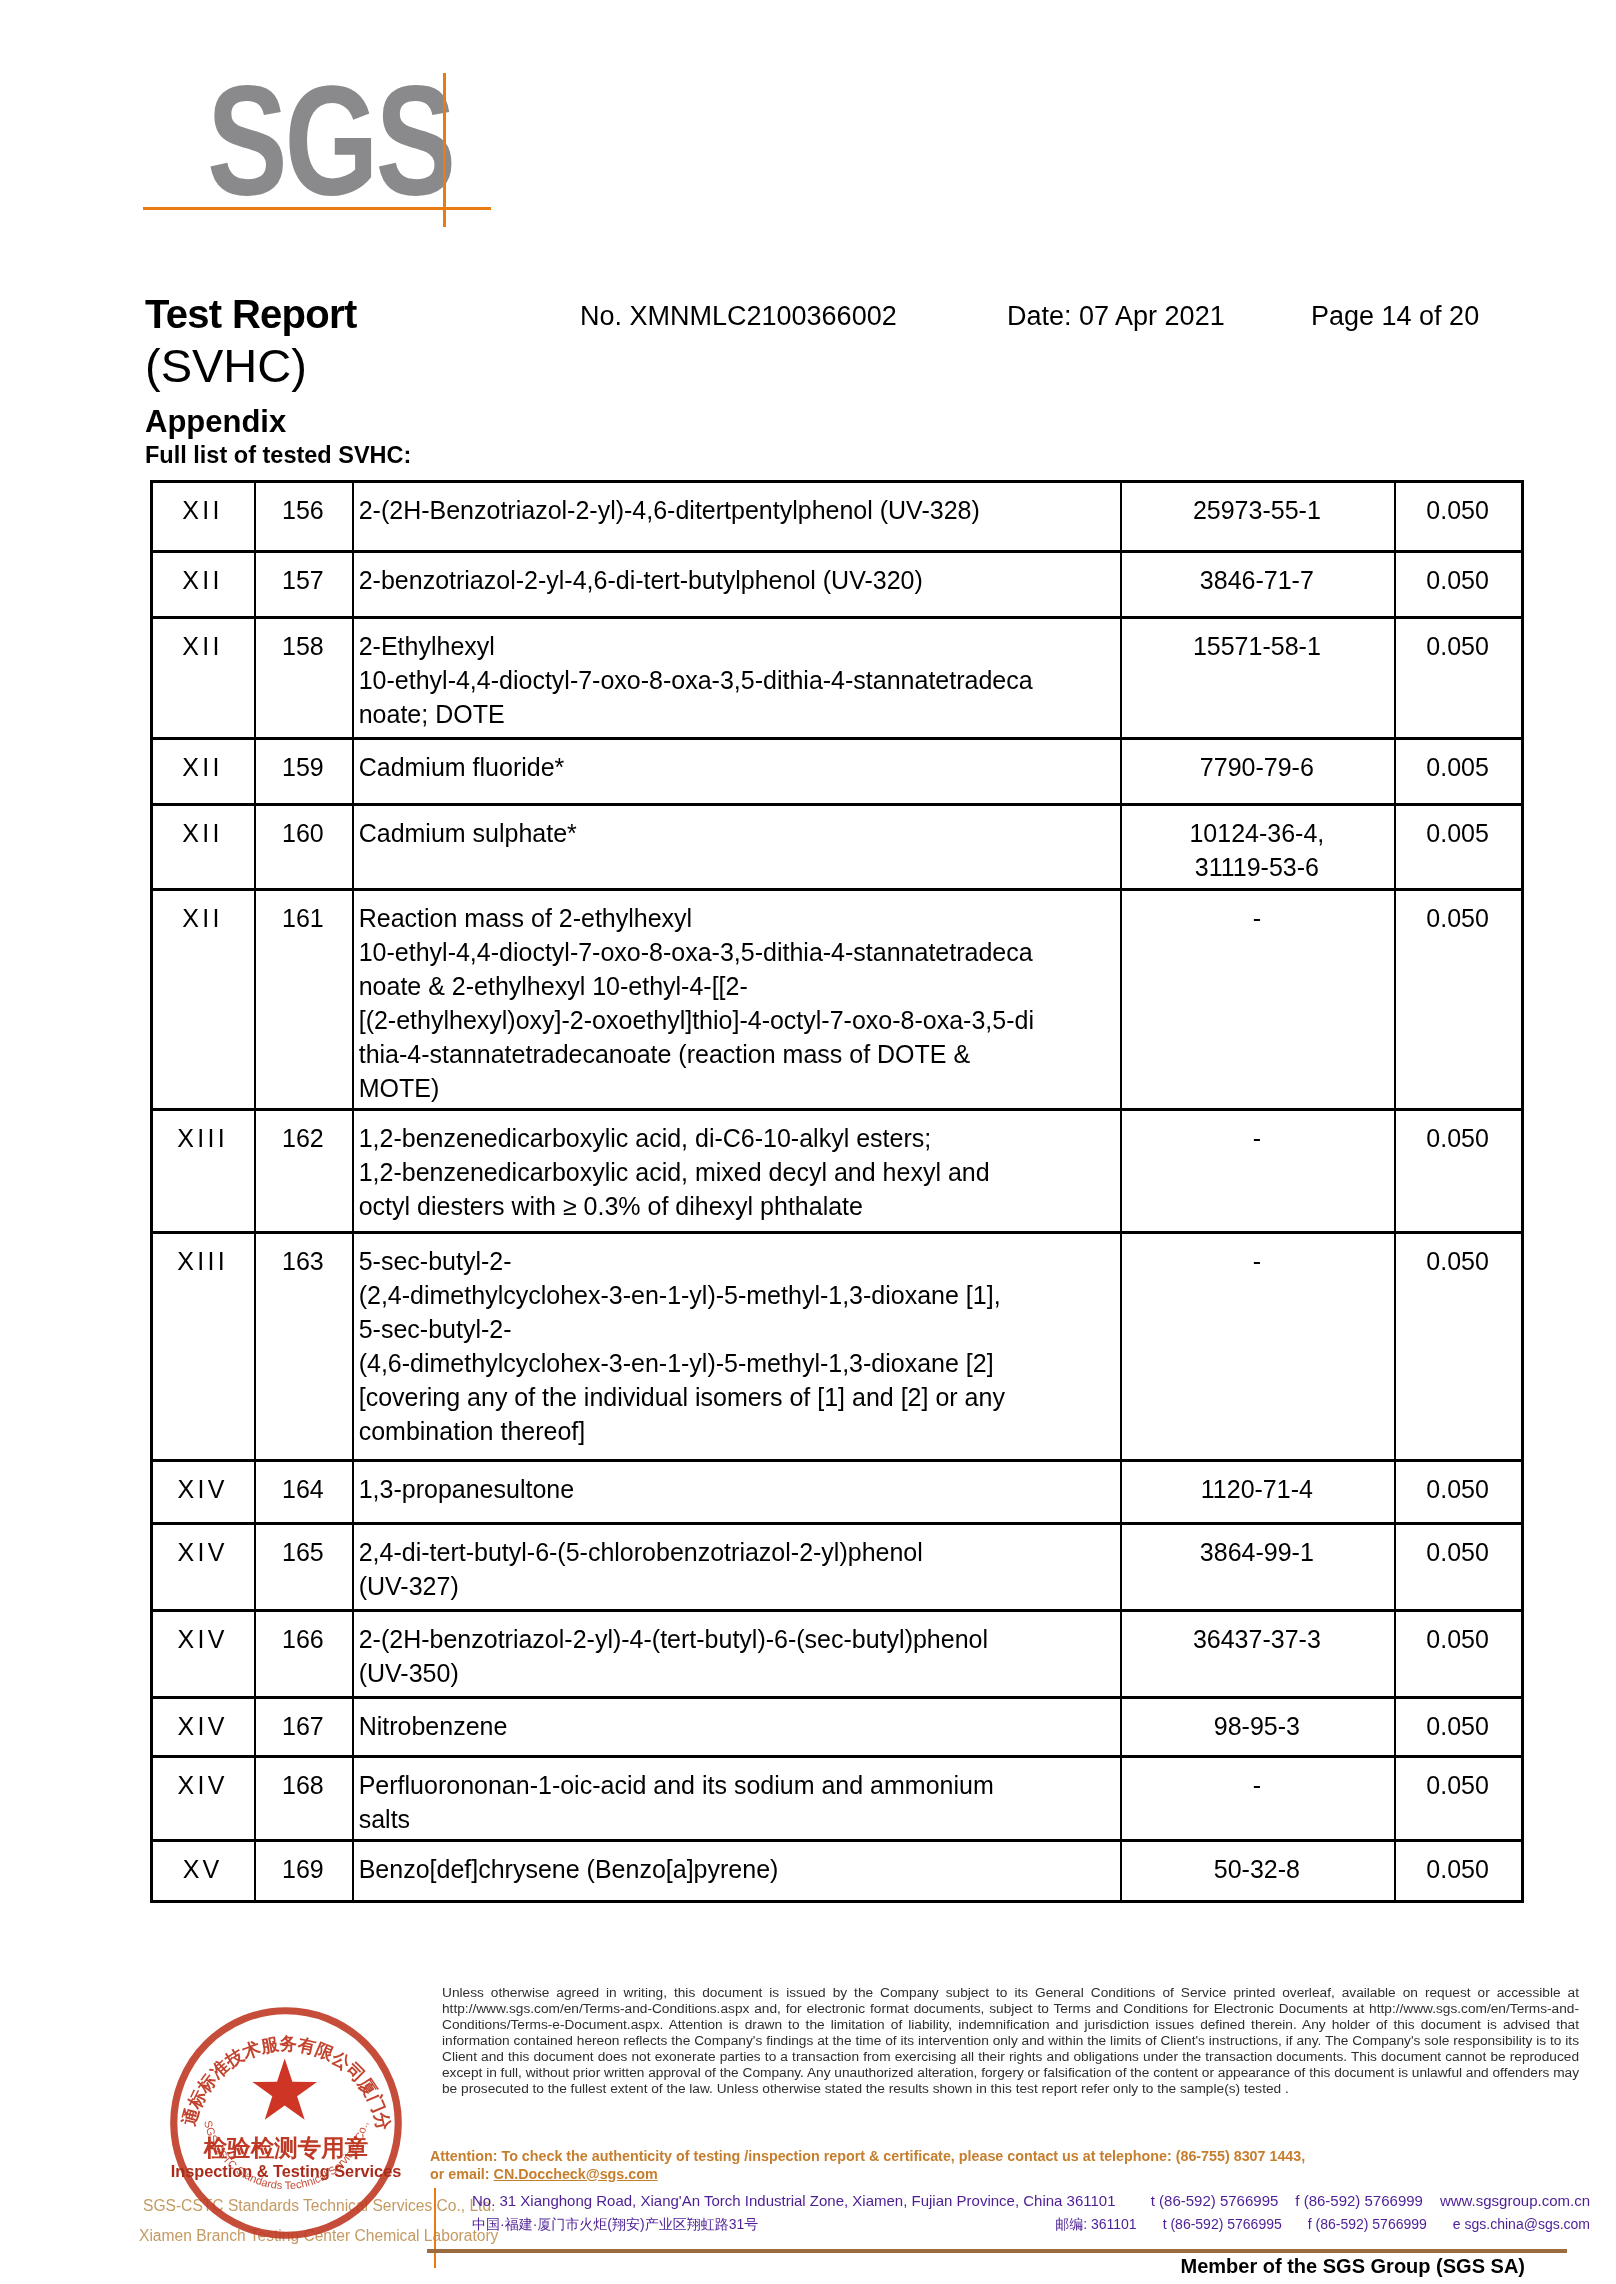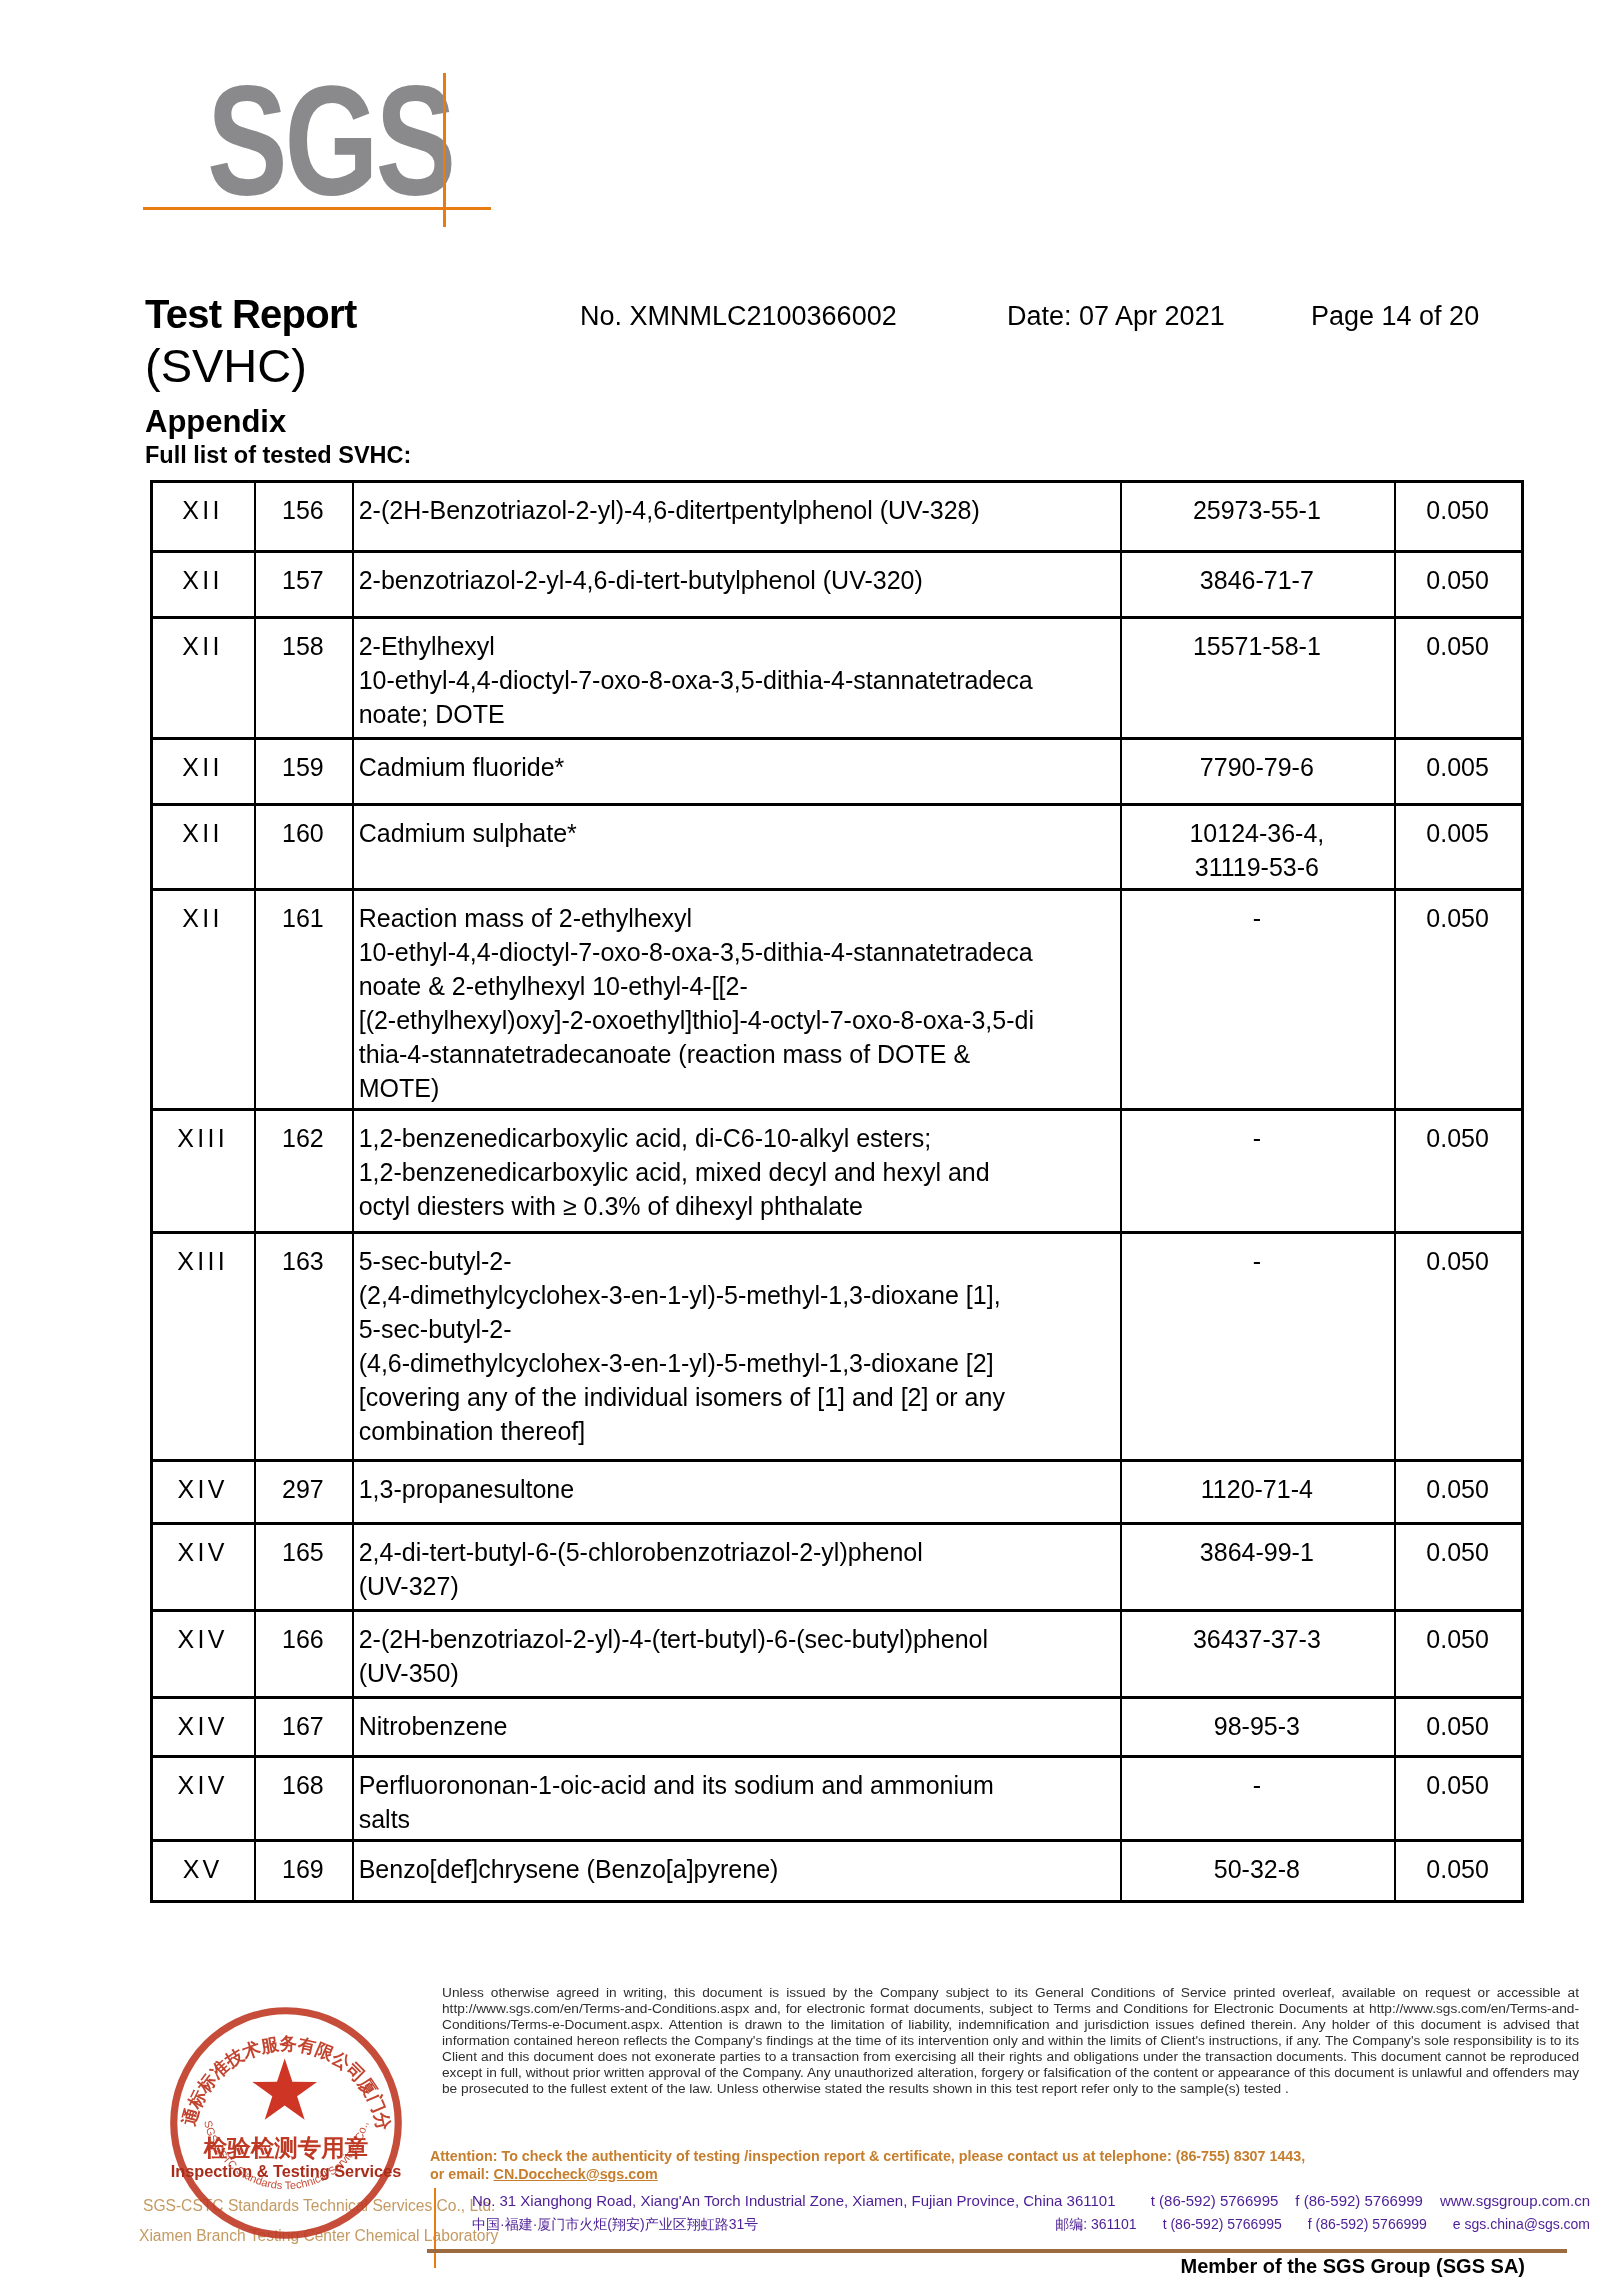--- a/index.html
+++ b/index.html
@@ -146,21 +146,21 @@
 (2,4-dimethylcyclohex-3-en-1-yl)-5-methyl-1,3-dioxane [1],
 5-sec-butyl-2-
 (4,6-dimethylcyclohex-3-en-1-yl)-5-methyl-1,3-dioxane [2]
 [covering any of the individual isomers of [1] and [2] or any
 combination thereof]</td>
       <td class="c">-</td>
       <td class="c">0.050</td>
     </tr>
     <tr style="height:63px">
       <td class="c batch">XIV</td>
-      <td class="c">297</td>
+      <td class="c">164</td>
       <td>1,3-propanesultone</td>
       <td class="c">1120-71-4</td>
       <td class="c">0.050</td>
     </tr>
     <tr style="height:87px">
       <td class="c batch">XIV</td>
       <td class="c">165</td>
       <td>2,4-di-tert-butyl-6-(5-chlorobenzotriazol-2-yl)phenol
 (UV-327)</td>
       <td class="c">3864-99-1</td>

